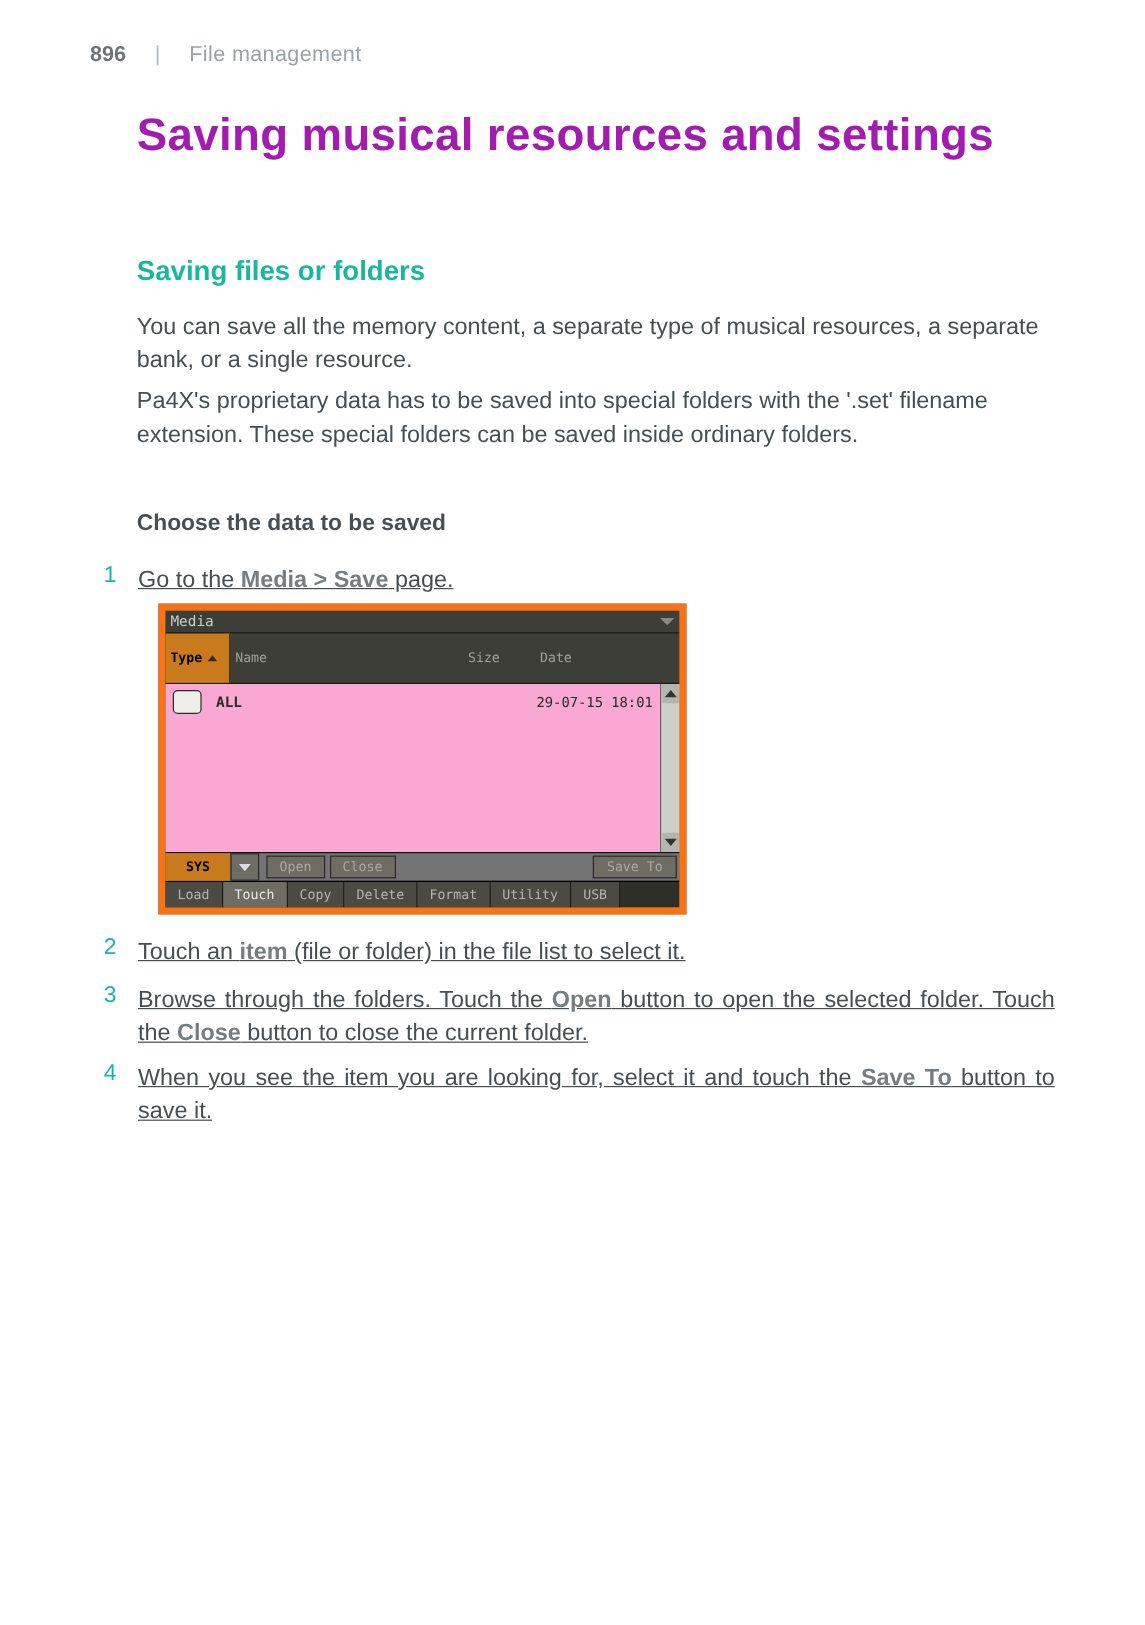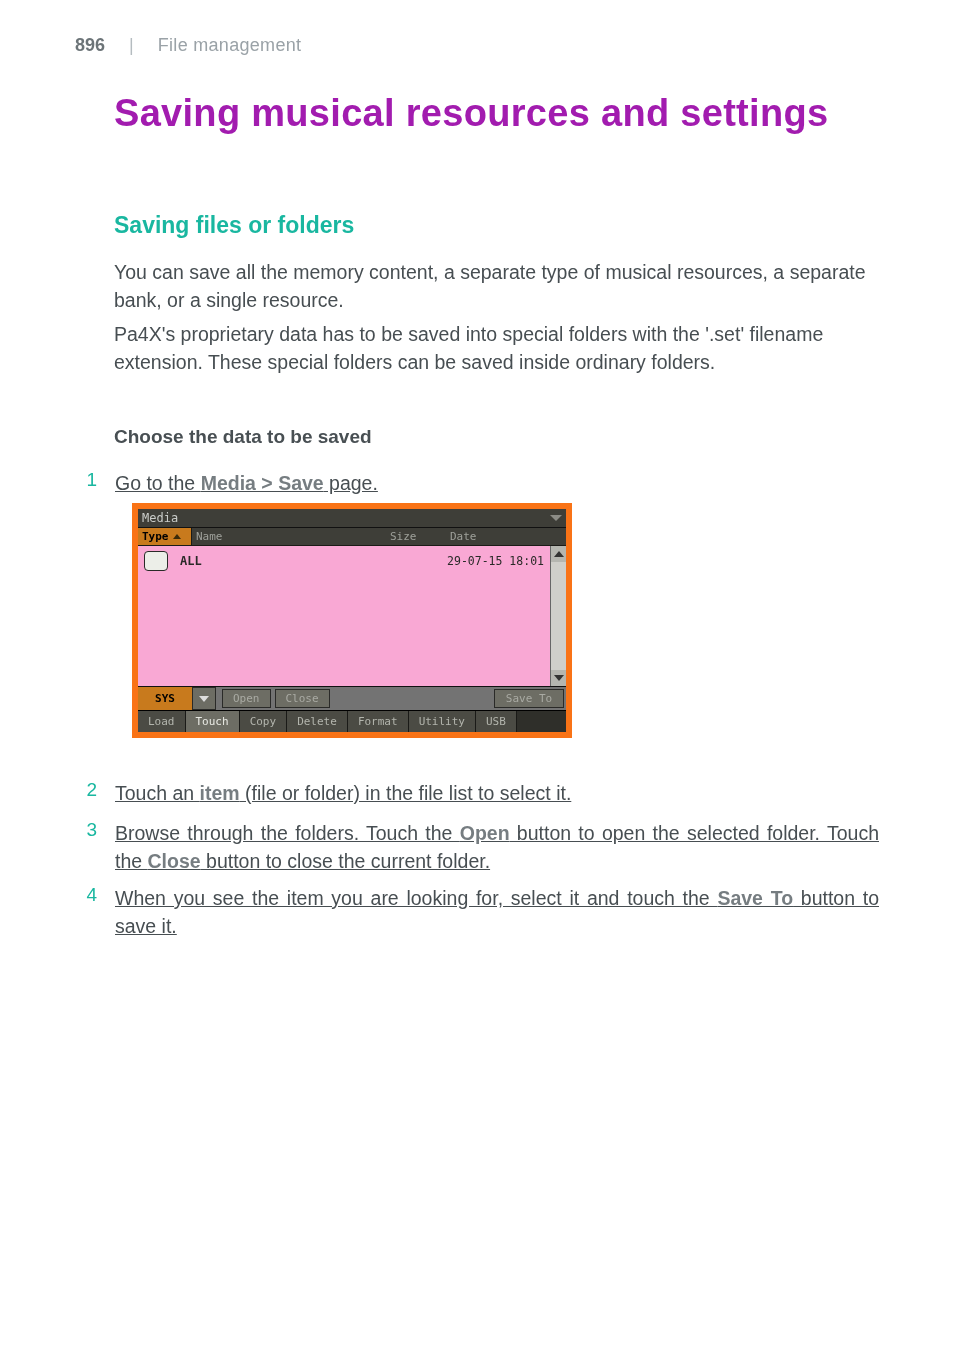--- a/index.html
+++ b/index.html
@@ -125,21 +125,21 @@
     border-right: 6px solid transparent;
     border-top: 6px solid #8b8b85;
   }
   .shot .colhead {
     display: flex;
     background: #3e3e38;
     border-bottom: 1px solid #1b1b17;
     font-size: 11px;
     color: #9ea09a;
   }
-  .shot .colhead .cell { padding: 2px 4px; }
+  .shot .colhead .cell { padding: 14px 4px; }
   .shot .colhead .type {
     width: 54px;
     background: #c87a1d;
     color: #000;
     border-right: 1px solid #1b1b17;
     display: flex; align-items: center; gap: 4px;
     font-weight: bold;
   }
   .shot .colhead .type .sorttri {
     width: 0; height: 0;

